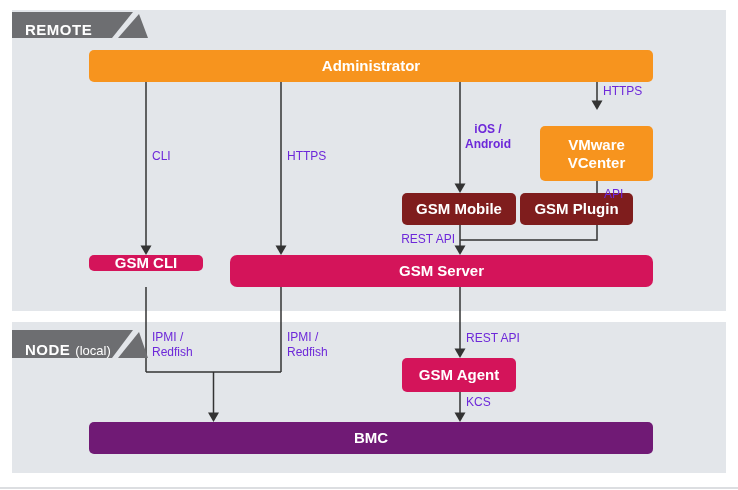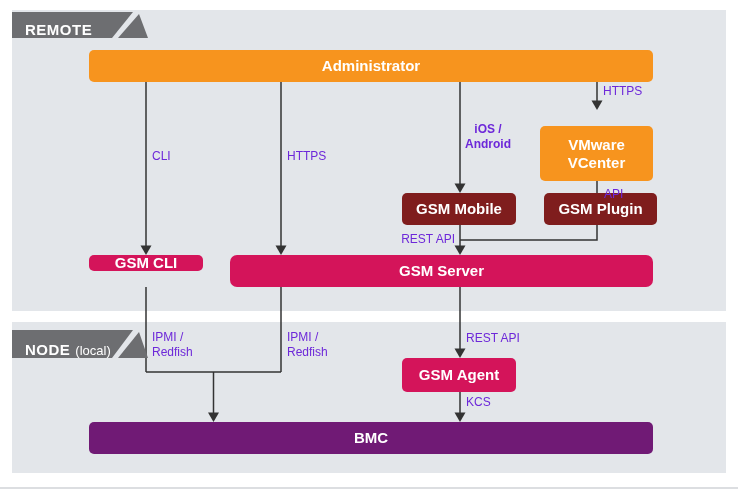--- a/index.html
+++ b/index.html
@@ -89,21 +89,21 @@
     </div>
 
     <div class="box orange" style="left:540px;top:126px;width:113px;height:55px;">
       <span style="display:block;width:80px;">VMware VCenter</span>
     </div>
 
     <div class="box green" style="left:402px;top:193px;width:114px;height:32px;">
       <span>GSM Mobile</span>
     </div>
 
-    <div class="box green" style="left:544px;top:193px;width:113px;height:32px;">
+    <div class="box green" style="left:520px;top:193px;width:113px;height:32px;">
       <span>GSM Plugin</span>
     </div>
 
     <div class="box pink" style="left:89px;top:255px;width:114px;height:16px;">
       <span>GSM CLI</span>
     </div>
 
     <div class="box pink" style="left:230px;top:255px;width:423px;height:32px;border-radius:7px;">
       <span>GSM Server</span>
     </div>

